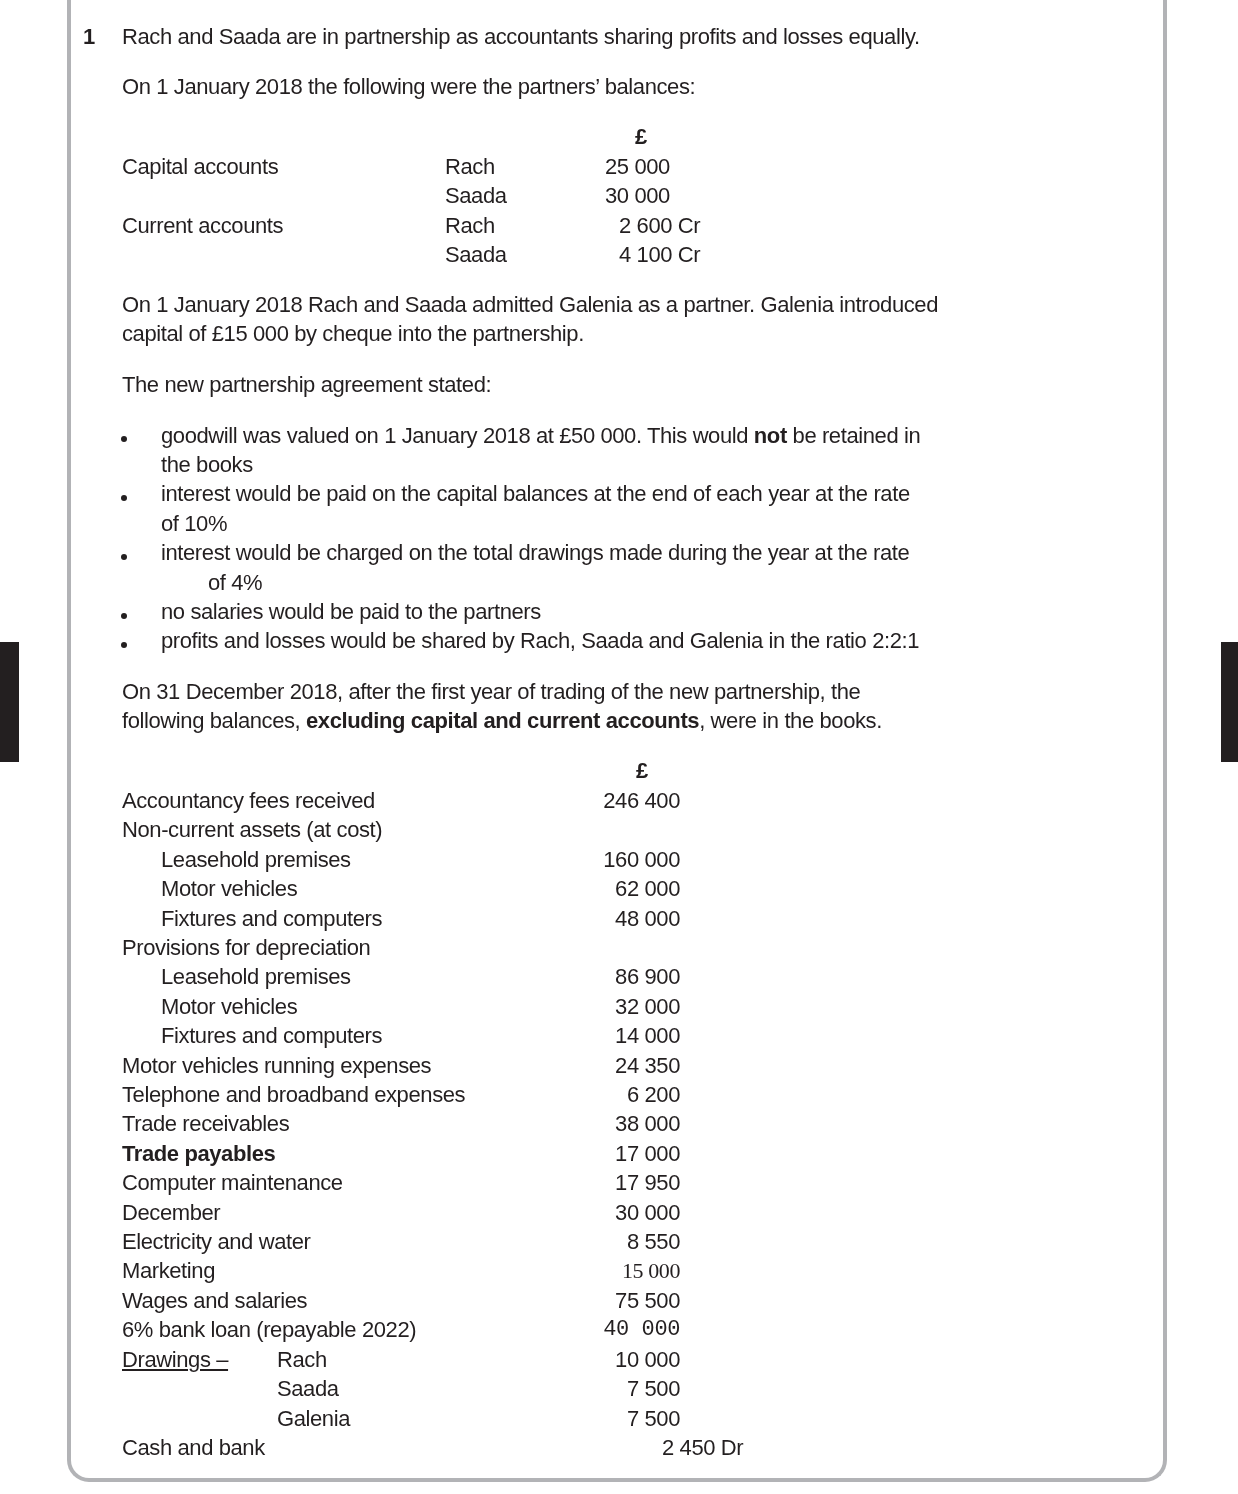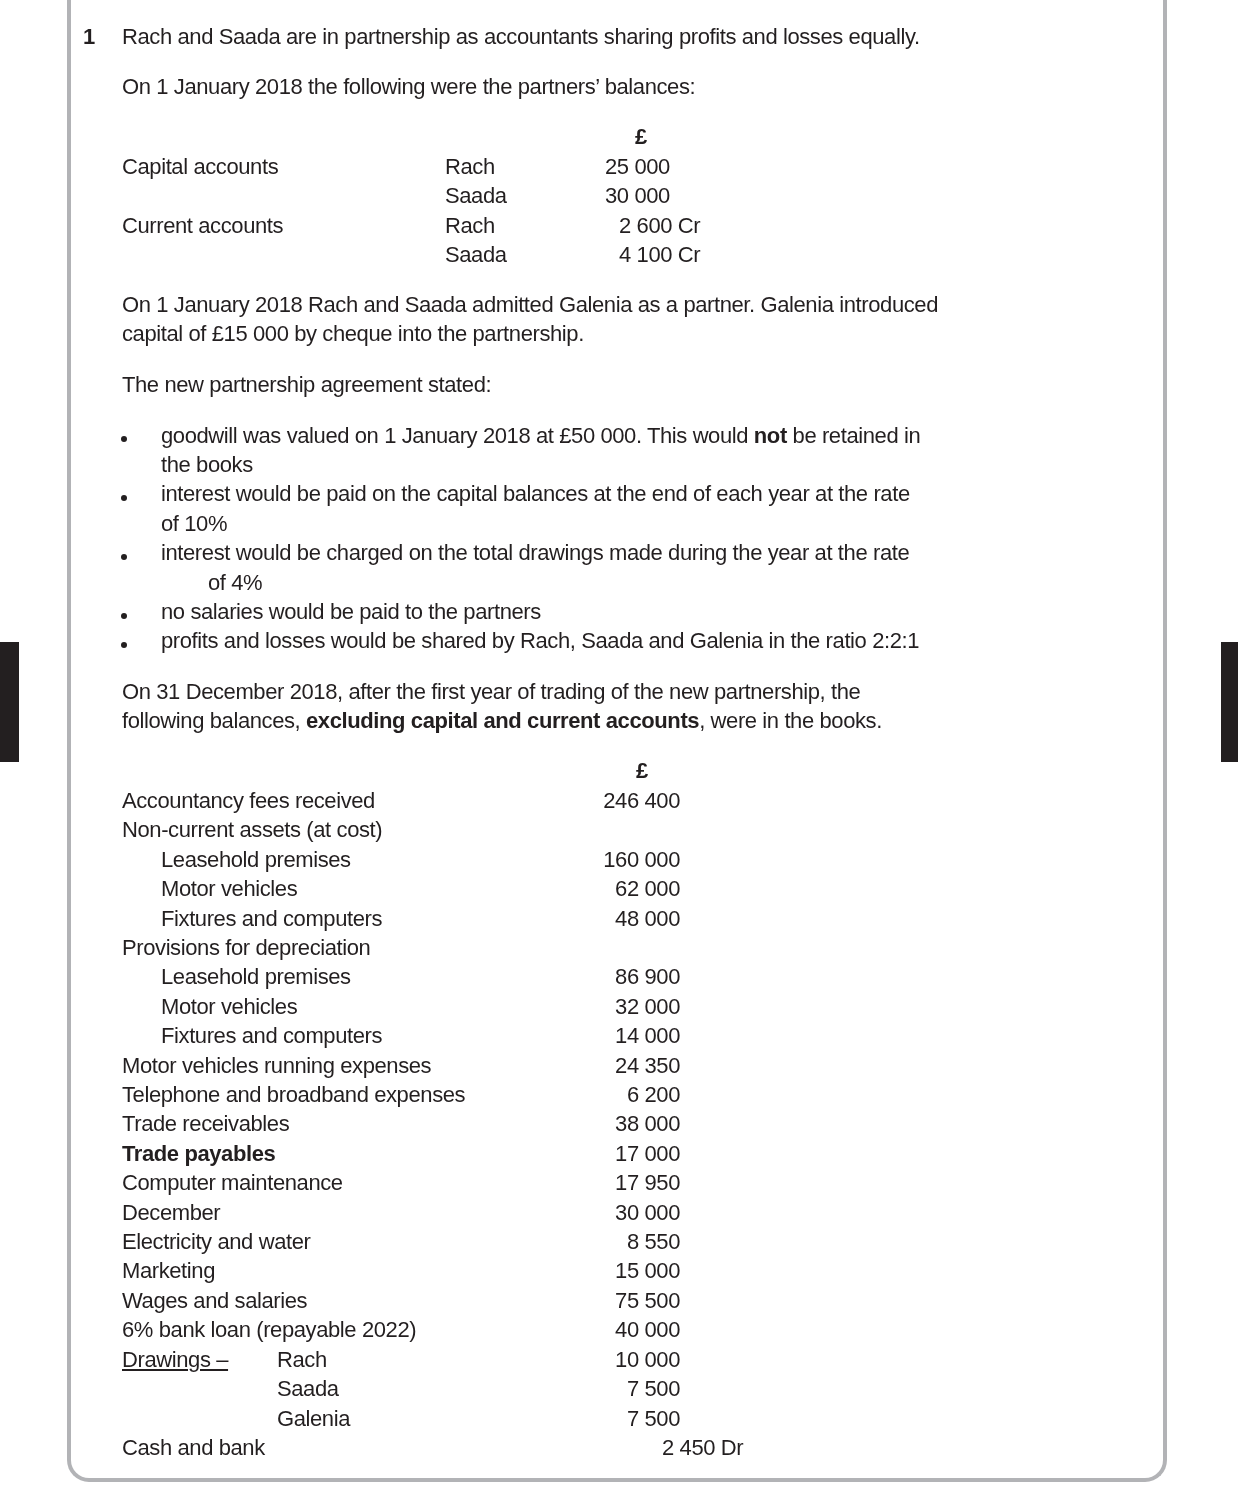--- a/index.html
+++ b/index.html
@@ -102,25 +102,25 @@
     <div class="abs num" style="right: 558px; top: 1111px;">38 000</div>
     <div class="abs" style="left: 122px; top: 1141px; font-weight: bold;">Trade payables</div>
     <div class="abs num" style="right: 558px; top: 1141px;">17 000</div>
     <div class="abs" style="left: 122px; top: 1170px;">Computer maintenance</div>
     <div class="abs num" style="right: 558px; top: 1170px;">17 950</div>
     <div class="abs" style="left: 122px; top: 1200px;">December</div>
     <div class="abs num" style="right: 558px; top: 1200px;">30 000</div>
     <div class="abs" style="left: 122px; top: 1229px;">Electricity and water</div>
     <div class="abs num" style="right: 558px; top: 1229px;">8 550</div>
     <div class="abs" style="left: 122px; top: 1258px;">Marketing</div>
-    <div class="abs num" style="right: 558px; top: 1258px;">15 000</div>
+    <div class="abs num" style="right: 558px; top: 1258px; font-family: Liberation Serif, serif;">15 000</div>
     <div class="abs" style="left: 122px; top: 1288px;">Wages and salaries</div>
     <div class="abs num" style="right: 558px; top: 1288px;">75 500</div>
     <div class="abs" style="left: 122px; top: 1317px;">6% bank loan (repayable 2022)</div>
-    <div class="abs num" style="right: 558px; top: 1317px;">40 000</div>
+    <div class="abs num" style="right: 558px; top: 1317px; font-family: Liberation Mono, monospace;">40 000</div>
     <div class="abs" style="left: 122px; top: 1347px; text-decoration: underline;">Drawings –</div>
     <div class="abs" style="left: 277px; top: 1347px;">Rach</div>
     <div class="abs num" style="right: 558px; top: 1347px;">10 000</div>
     <div class="abs" style="left: 277px; top: 1376px;">Saada</div>
     <div class="abs num" style="right: 558px; top: 1376px;">7 500</div>
     <div class="abs" style="left: 277px; top: 1406px;">Galenia</div>
     <div class="abs num" style="right: 558px; top: 1406px;">7 500</div>
     <div class="abs" style="left: 122px; top: 1435px;">Cash and bank</div>
     <div class="abs num" style="left: 623px; top: 1435px; margin-left: 39px;">2 450 Dr</div>
   </div>

